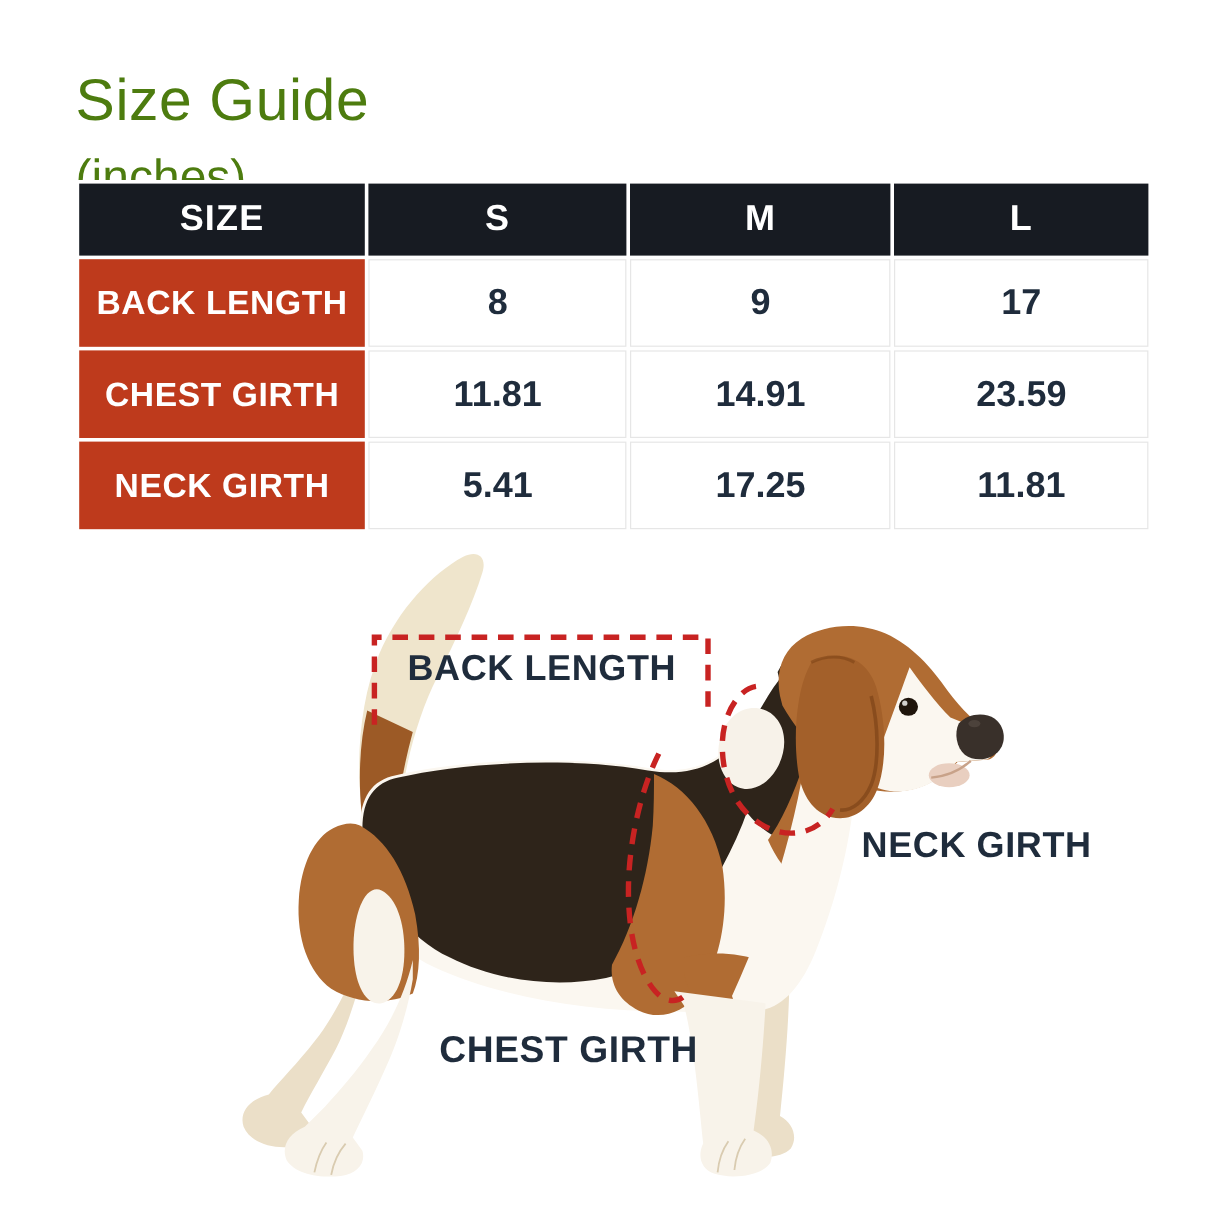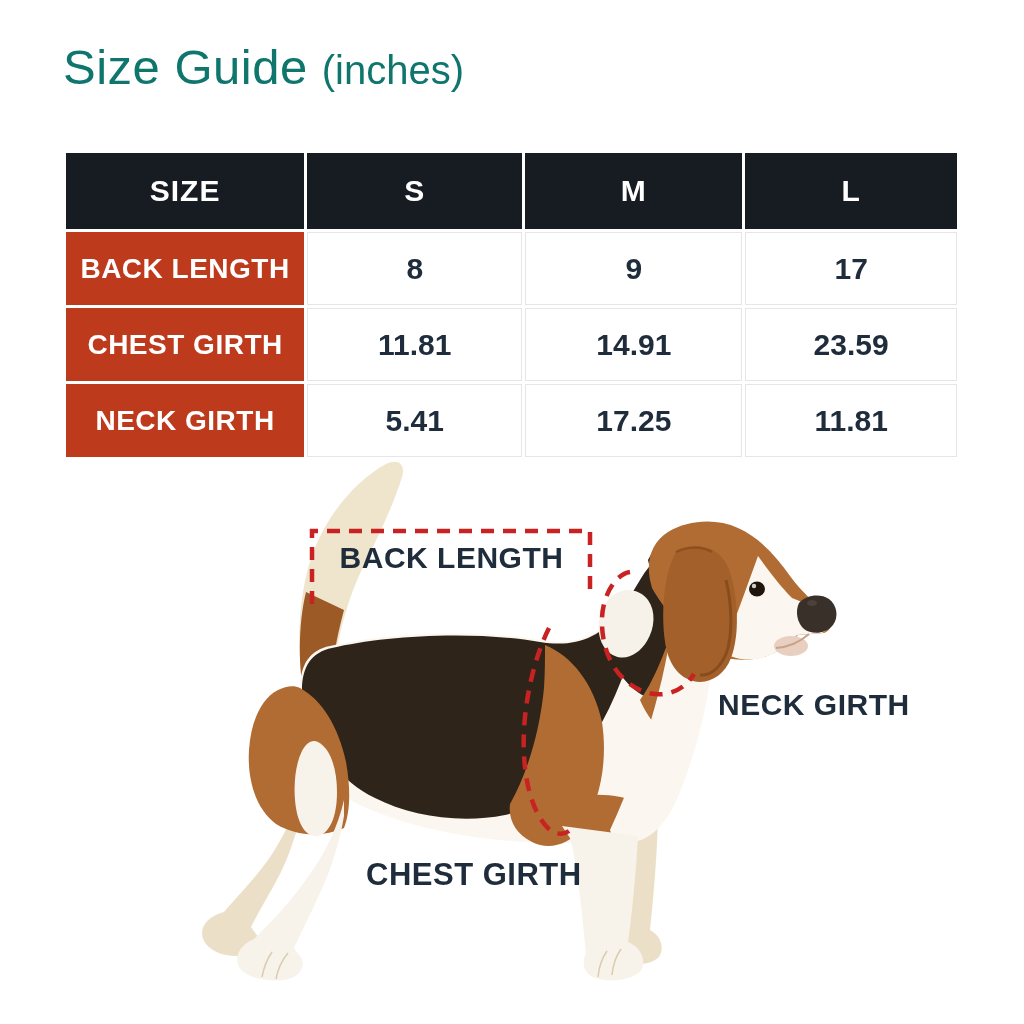--- a/index.html
+++ b/index.html
@@ -2,37 +2,38 @@
 <html><head>
 <meta charset="utf-8">
 <style>
   html,body{margin:0;padding:0;}
   body{
     width:1024px;height:1024px;background:#ffffff;position:relative;
     font-family:"Liberation Sans", sans-serif;overflow:hidden;
   }
   
   .title-wrap{
-    position:absolute;left:63px;top:39px;display:flex;align-items:baseline;gap:14px;
-    color:#0f766e;
+    position:absolute;left:63px;top:56px;display:flex;align-items:baseline;gap:14px;
+    color:#4d7c0f;
+    flex-direction:column;
   }
   .title-main{font-size:49px;font-weight:400;letter-spacing:0.5px;}
   .title-unit{font-size:40px;font-weight:400;text-align:right;}
   
   table.size-table{
     position:absolute;left:63px;top:150px;width:897px;
     border-collapse:separate;border-spacing:3px;table-layout:fixed;
     background:#ffffff;
   }
   table.size-table th,table.size-table td{
     text-align:center;vertical-align:middle;padding:0;
   }
   .hdr{
     background:#171B22;color:#ffffff;font-size:30px;font-weight:700;
-    letter-spacing:1px;height:76px;
+    letter-spacing:1px;height:60px;
   }
   .rowlabel{
     background:#BE3A1C;color:#ffffff;font-size:28px;font-weight:700;
     letter-spacing:0.5px;height:71px;
   }
   .val{
     background:#ffffff;color:#1F2C3C;font-size:30px;font-weight:700;
     border:1px solid #E6E6E6;height:71px;
   }
   

